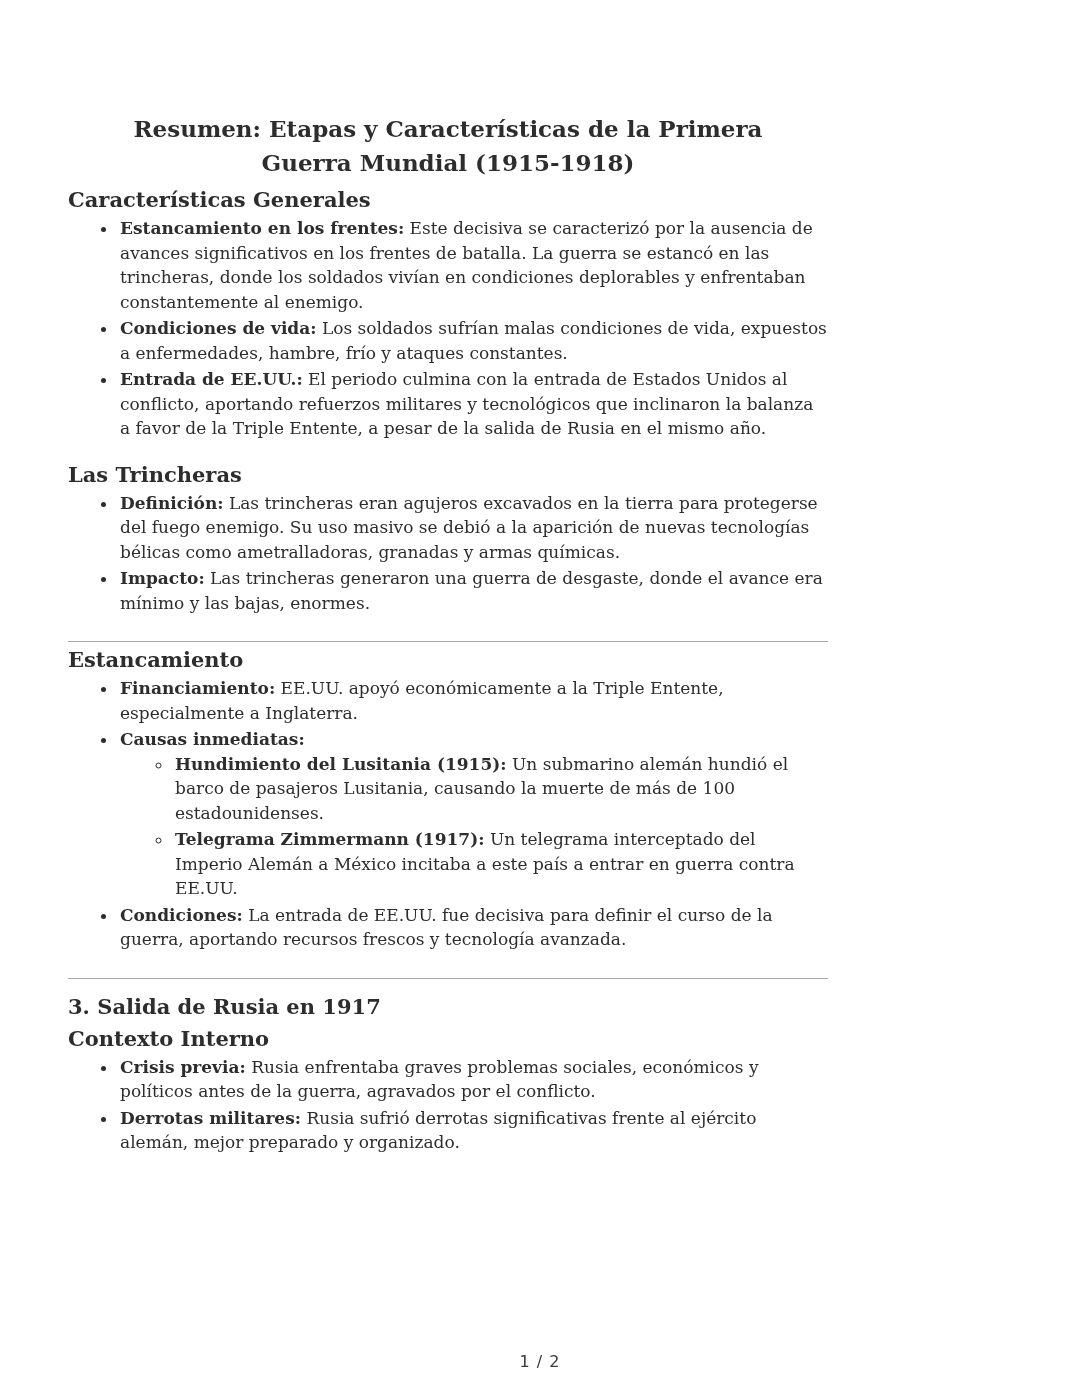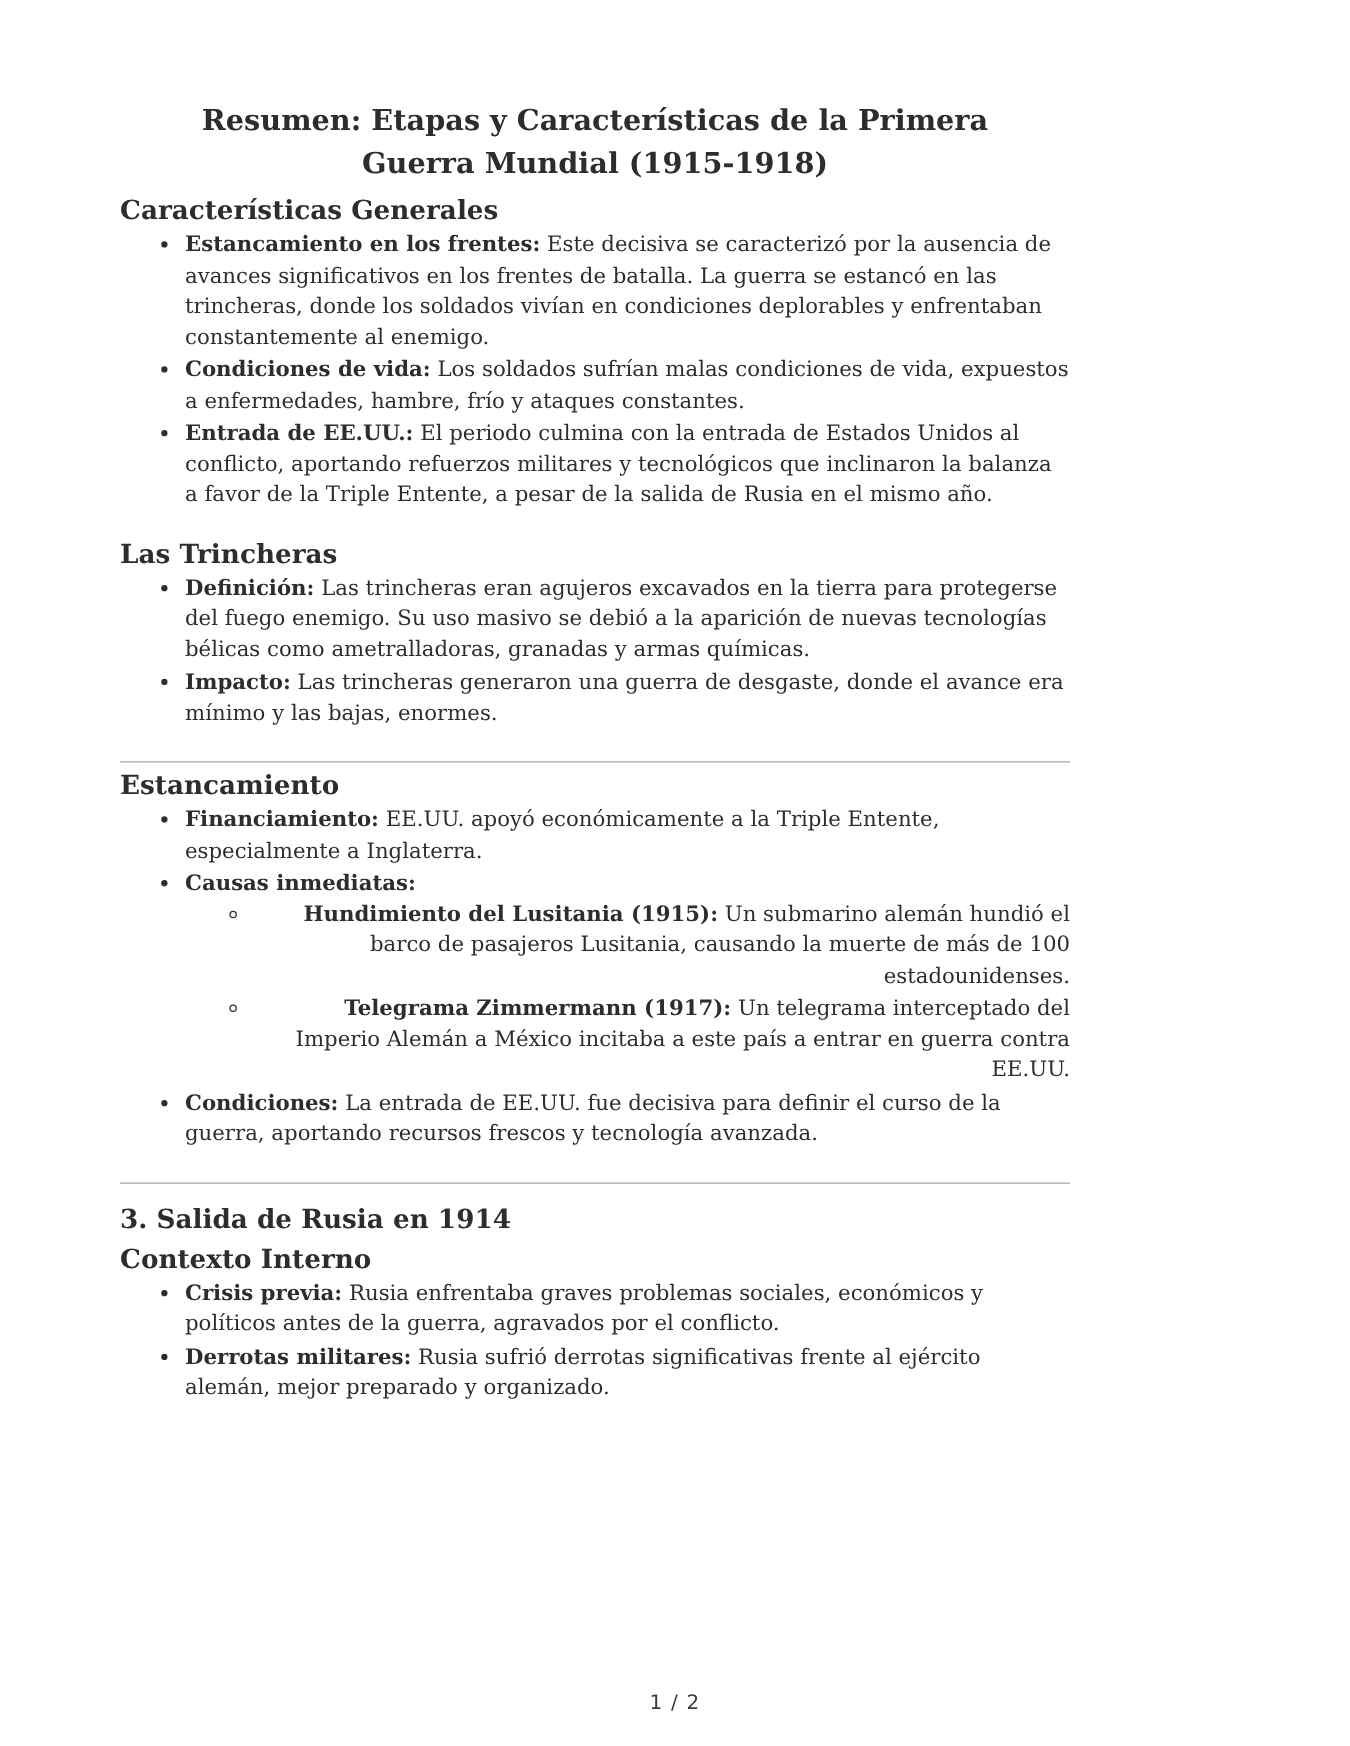--- a/index.html
+++ b/index.html
@@ -14,22 +14,22 @@
     width: 1080px;
     height: 1397px;
     background: var(--bg);
     color: var(--text);
     font-family: "DejaVu Serif", "Liberation Serif", serif;
     position: relative;
     overflow: hidden;
   }
   .page {
     width: 760px;
-    margin-left: 96px;
-    padding-top: 80px;
+    margin-left: 68px;
+    padding-top: 112px;
   }
   h1.doc-title {
     font-size: 23px;
     line-height: 34px;
     font-weight: bold;
     text-align: center;
     max-width: 712px;
     margin: 0 auto 8px auto;
   }
   h2.section-heading {
@@ -52,21 +52,20 @@
     padding-left: 50px;
     font-size: 17px;
     line-height: 24.5px;
   }
   ul.bullets ul {
     list-style: circle;
     margin: 0;
     padding-left: 53px;
     font-size: 17px;
     line-height: 24.5px;
-    text-align: right;
   }
   ul.bullets li { margin: 0 0 2px 0; padding-left: 2px; }
   .lead { font-weight: bold; }
   hr.section-divider {
     border: none;
     border-top: 1px solid var(--divider);
     margin: 26px 0 6px 0;
   }
   .page-number {
     position: absolute;
@@ -123,21 +122,21 @@
           </ul>
         </li>
         <li><span class="lead">Condiciones:</span><span> La entrada de EE.UU. fue decisiva para definir el curso de la guerra, aportando recursos frescos y tecnología avanzada.</span></li>
       </ul>
     </div>
   </section>
 
   <hr class="section-divider">
 
   <section>
-    <h2 class="section-heading">3. Salida de Rusia en 1914</h2>
+    <h2 class="section-heading">3. Salida de Rusia en 1917</h2>
 
     <div class="group">
       <h3 class="subsection-heading">Contexto Interno</h3>
       <ul class="bullets">
         <li><span class="lead">Crisis previa:</span><span> Rusia enfrentaba graves problemas sociales, económicos y políticos antes de la guerra, agravados por el conflicto.</span></li>
         <li><span class="lead">Derrotas militares:</span><span> Rusia sufrió derrotas significativas frente al ejército alemán, mejor preparado y organizado.</span></li>
       </ul>
     </div>
   </section>
 

